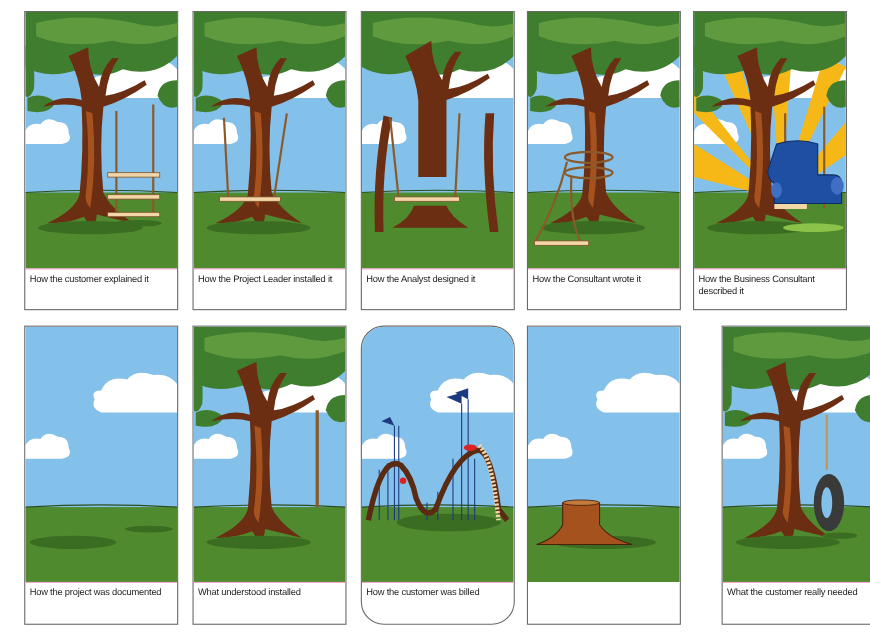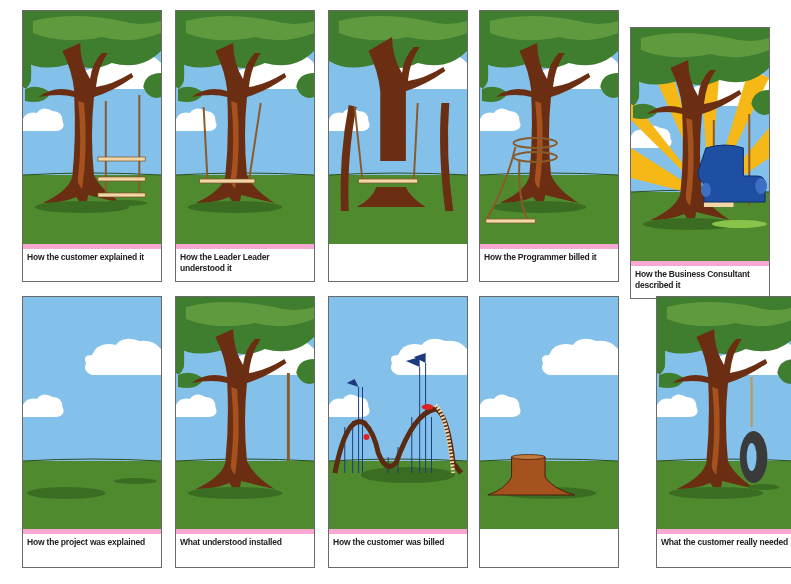--- a/index.html
+++ b/index.html
@@ -1,20 +1,20 @@
 <!DOCTYPE html>
 <html><head>
   <meta charset="utf-8">
   <style>
     html, body { margin: 0; padding: 0; background: #ffffff; }
     body { width: 791px; height: 584px; position: relative; overflow: hidden; font-family: "Liberation Sans", sans-serif; }
     .panel { position: absolute; width: 140px; height: 272px; border: 1px solid #6a6a6a; background: #fff; box-sizing: border-box; overflow: hidden; }
     .scene { position: absolute; left: 0; top: 0; width: 100%; height: 233px; }
     .scene svg { display: block; width: 100%; height: 100%; }
-    .caption { position: absolute; left: 0; top: 233px; width: 100%; height: 38px; border-top: 5px solid #f9a8d4; box-sizing: border-box; padding: 3px 4px 0 4px; font-size: 8.5px; line-height: 11px; color: #222; font-weight: bold; letter-spacing: -0.2px; }
+    .caption { position: absolute; left: 0; top: 233px; width: 100%; height: 38px; border-top: 1px solid #f9a8d4; box-sizing: border-box; padding: 3px 4px 0 4px; font-size: 8.5px; line-height: 11px; color: #222; font-weight: normal; letter-spacing: -0.2px; }
     .row2 .scene { height: 232px; }
     .row2 .caption { top: 232px; }
   </style>
 </head>
 <body>
 
 <svg width="0" height="0" style="position:absolute">
   <defs>
     <g id="sky-ground">
       <rect x="0" y="0" width="140" height="233" fill="#84c1ea"></rect>
@@ -55,56 +55,57 @@
 <div class="panel" style="left:175px; top:10px;">
   <div class="scene">
     <svg viewBox="0 0 140 233" preserveAspectRatio="none">
       <use href="#sky-ground"></use>
         <use href="#tree"></use>
       <line x1="28" y1="96" x2="32" y2="170" stroke="#8a5a2b" stroke-width="2"></line>
       <line x1="86" y1="92" x2="74" y2="170" stroke="#8a5a2b" stroke-width="2"></line>
       <rect x="24" y="168" width="56" height="4" fill="#f2d6a8" stroke="#7a4f26" stroke-width="0.7"></rect>
     </svg>
   </div>
-  <div class="caption">How the Leader Leader understood it</div>
+  <div class="caption">How the Project Leader installed it</div>
 </div>
 
 <div class="panel" style="left:328px; top:10px;">
   <div class="scene">
     <svg viewBox="0 0 140 233" preserveAspectRatio="none">
       <use href="#sky-ground"></use>
       <path d="M0 0 h140 v40 q-20 20-50 12 q-20 10-40 0 q-30 10-50 -2z" fill="#3f7d2f"></path>
       <path d="M10 10 q40 -10 90 0 q20 6 40 0 v12 q-30 12-60 4 q-40 8-70-4z" fill="#5f9a3e"></path>
       <path d="M40 40 q10 20 12 40 l0 70 h26 l0 -70 q20-6 40-20 l-2-4 q-20 12-36 14 q2-20 12-34 h-6 q-10 10-12 26 q-10-16-10-36z" fill="#6b2e12"></path>
       <path d="M48 176 h30 q4 10 20 20 h-70 q16-8 20-20z" fill="#6b2e12"></path>
       <path d="M20 94 q-10 50-8 106 h8 q-2-56 8-104z" fill="#6b2e12"></path>
       <path d="M114 92 q-4 50 4 108 h8 q-8-56-4-108z" fill="#6b2e12"></path>
       <line x1="26" y1="96" x2="34" y2="170" stroke="#8a5a2b" stroke-width="2"></line>
       <line x1="90" y1="92" x2="86" y2="170" stroke="#8a5a2b" stroke-width="2"></line>
       <rect x="30" y="168" width="60" height="4" fill="#f2d6a8" stroke="#7a4f26" stroke-width="0.7"></rect>
     </svg>
   </div>
+  <div class="caption">How the Analyst designed it</div>
 </div>
 
 <div class="panel" style="left:479px; top:10px;">
   <div class="scene">
     <svg viewBox="0 0 140 233" preserveAspectRatio="none">
       <use href="#sky-ground"></use>
         <use href="#tree"></use>
       <ellipse cx="56" cy="132" rx="22" ry="5" fill="none" stroke="#8a5a2b" stroke-width="2"></ellipse>
       <ellipse cx="56" cy="146" rx="22" ry="5" fill="none" stroke="#8a5a2b" stroke-width="2"></ellipse>
       <path d="M36 136 q-10 40-30 74" stroke="#8a5a2b" stroke-width="2" fill="none"></path>
       <path d="M40 150 q-2 40 10 62" stroke="#8a5a2b" stroke-width="2" fill="none"></path>
       <rect x="6" y="208" width="50" height="4" fill="#f2d6a8" stroke="#7a4f26" stroke-width="0.7"></rect>
     </svg>
   </div>
-  <div class="caption">How the Programmer billed it</div>
-</div>
-
-<div class="panel" style="left:630px; top:27px;">
+  <div class="caption">How the Consultant wrote it</div>
+</div>
+
+<div class="panel" style="left:630px; top:10px;">
   <div class="scene">
     <svg viewBox="0 0 140 233" preserveAspectRatio="none">
       <use href="#sky-ground"></use>
       <g fill="#f5b817">
         <polygon points="80,170 0,70 0,92"></polygon>
         <polygon points="80,170 0,120 0,150"></polygon>
         <polygon points="80,170 20,40 40,40"></polygon>
         <polygon points="80,170 70,40 90,40"></polygon>
         <polygon points="80,170 120,40 140,50"></polygon>
         <polygon points="80,170 140,100 140,130"></polygon>
@@ -123,35 +124,35 @@
 </div>
 
 <div class="panel row2" style="left:22px; top:296px;">
   <div class="scene">
     <svg viewBox="0 0 140 232" preserveAspectRatio="none">
       <use href="#sky-ground"></use>
       <ellipse cx="44" cy="196" rx="40" ry="6" fill="#3a6d22"></ellipse>
       <ellipse cx="114" cy="184" rx="22" ry="3" fill="#3a6d22"></ellipse>
     </svg>
   </div>
-  <div class="caption">How the project was explained</div>
+  <div class="caption">How the project was documented</div>
 </div>
 
 <div class="panel row2" style="left:175px; top:296px;">
   <div class="scene">
     <svg viewBox="0 0 140 232" preserveAspectRatio="none">
       <use href="#sky-ground"></use>
         <use href="#tree"></use>
       <line x1="114" y1="76" x2="114" y2="164" stroke="#8a5a2b" stroke-width="3"></line>
     </svg>
   </div>
   <div class="caption">What understood installed</div>
 </div>
 
-<div class="panel row2" style="left:328px; top:296px;">
+<div class="panel row2" style="left:328px; top:296px;border-radius:21px;">
   <div class="scene">
     <svg viewBox="0 0 140 232" preserveAspectRatio="none">
       <use href="#sky-ground"></use>
       <ellipse cx="80" cy="178" rx="48" ry="8" fill="#3a6d22"></ellipse>
       <g stroke="#1c3a80" stroke-width="1">
         <line x1="16" y1="176" x2="16" y2="130"></line>
           <line x1="24" y1="176" x2="24" y2="124"></line>
         <line x1="30" y1="176" x2="30" y2="90"></line>
           <line x1="34" y1="176" x2="34" y2="90"></line>
         <line x1="60" y1="176" x2="60" y2="160"></line>

